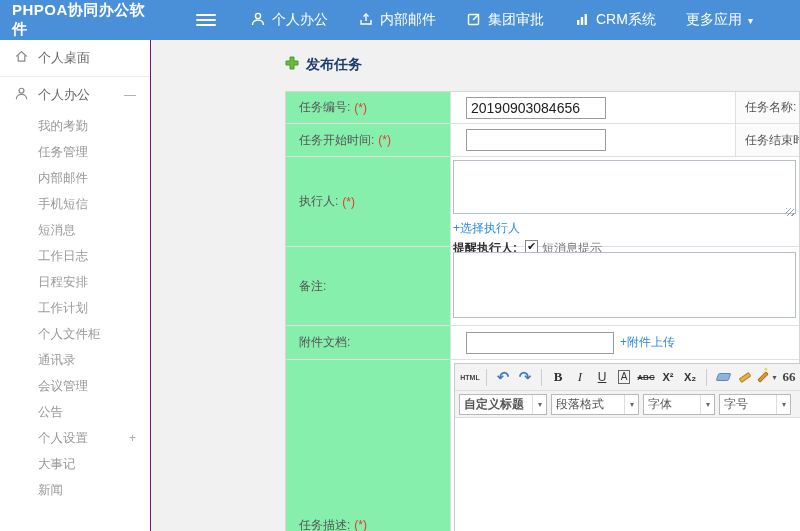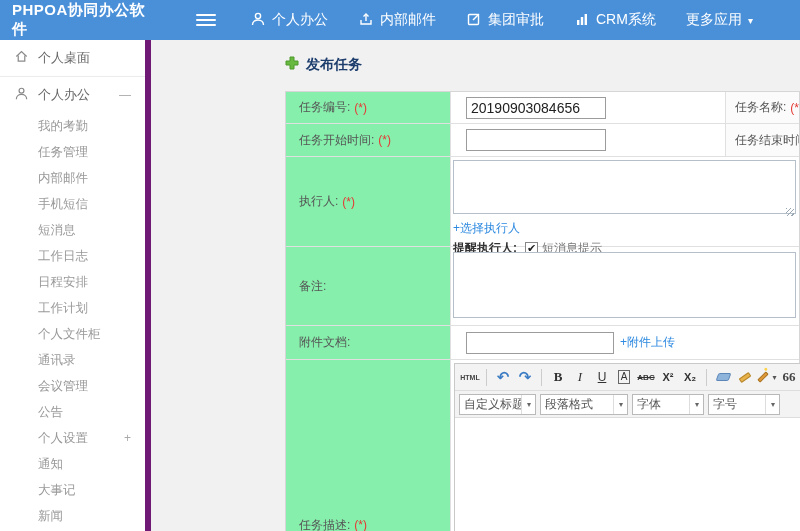--- a/index.html
+++ b/index.html
@@ -11,57 +11,57 @@
   .logo { width:160px; padding-left:12px; font-size:15px; font-weight:bold; letter-spacing:.5px; }
   .hamburger { width:20px; margin-left:36px; cursor:pointer; }
   .hamburger i { display:block; height:2px; background:#fff; margin:3px 0; border-radius:1px; }
   .nav { display:flex; align-items:center; margin-left:34px; }
   .nav-item { display:flex; align-items:center; margin-right:30px; font-size:14px; cursor:pointer; white-space:nowrap; }
   .nav-item svg { margin-right:6px; }
   .nav-caret { font-size:10px; margin-left:6px; }
 
   
   .body-row { display:flex; height:491px; }
-  .sidebar { width:151px; background:#fff; border-right:6px solid #701a75; overflow:hidden; }
+  .sidebar { width:151px; background:#fff; border-right:1px solid #701a75; overflow:hidden; }
   .content { flex:1; background:#f1f1f1; overflow:hidden; position:relative; }
 
   
   .side-top { display:flex; align-items:center; padding:9px 14px; font-size:13px; color:#666; cursor:pointer; }
   .side-top svg { margin-right:9px; flex:none; }
   .side-sep { border-bottom:1px solid #ececec; }
   .side-sub { display:flex; align-items:center; padding:6px 14px 6px 38px; font-size:12.5px; color:#999; cursor:pointer; line-height:14px; }
   .toggle { margin-left:auto; color:#aaa; font-size:12px; }
 
   
   .page-title { display:flex; align-items:center; margin:16px 0 0 134px; }
   .plus-ico { margin-right:7px; }
   .title-text { font-size:14px; font-weight:bold; color:#1d3d6d; }
 
   
   .form-table { margin:17px 0 0 134px; width:515px; border:1px solid #d6d6d6; background:#fff; }
   .frow { display:flex; border-bottom:1px solid #e0e0e0; background:#fff; }
   .frow:last-child { border-bottom:none; }
   .lc { width:165px; flex:none; background:#86efac; border-right:1px solid #e0e0e0;
         display:flex; align-items:center; padding-left:13px; font-size:12px; color:#555; white-space:nowrap; }
-  .lc2 { width:74px; flex:none; background:#fbfbfb; border-left:1px solid #e0e0e0;
+  .lc2 { width:64px; flex:none; background:#fbfbfb; border-left:1px solid #e0e0e0;
         display:flex; align-items:center; padding-left:9px; font-size:12px; color:#555; white-space:nowrap; overflow:hidden; }
   .ic { flex:1; display:flex; align-items:center; padding-left:2px; min-width:0;margin-left:13px; }
   .req { color:#e53a33; margin-left:4px; font-size:12px; }
   .r1 { height:32px; } .r2 { height:33px; } .r3 { height:90px; } .r4 { height:34px; } .r5 { height:79px; }
   .r6 { height:330px; }
   input.txt { width:140px; height:22px; border:1px solid #9c9c9c; font-size:14px; padding:0 4px; color:#222; background:#fff; }
   textarea.ta { border:1px solid #b5bfc9; resize:none; background:#fff; font-size:12px; }
   .exec-cell { flex:1; padding:3px 8px 0 2px; display:block; min-width:0; }
   .exec-ta { width:343px; height:54px; }
   .grip { position:relative; }
   .grip::after { content:""; position:absolute; right:2px; bottom:2px; width:8px; height:8px;
      background:repeating-linear-gradient(135deg,#9aa6b2 0 1px,transparent 1px 3px); }
   .link { font-size:12px; color:#2e8ae0; text-decoration:none; cursor:pointer; }
   .exec-link { display:block; margin-top:2px; }
-  .remind-line { display:flex; align-items:center; margin-top:3px; }
+  .remind-line { display:flex; align-items:flex-start; margin-top:3px; }
   .remind-label { font-size:12px; font-weight:bold; color:#333; margin-right:8px; }
   .cbx { width:13px; height:13px; border:1px solid #888; background:#fff; display:inline-flex;
          align-items:center; justify-content:center; margin-right:4px; cursor:pointer; }
   .cbx span { font-family:"DejaVu Sans",sans-serif; font-size:11px; line-height:11px; color:#222; }
   .cbx-label { font-size:12px; color:#777; }
   .remark-cell { flex:1; padding:5px 0 0 2px; }
   .remark-ta { width:343px; height:66px; }
 
   
   .ed-cell { flex:1; padding:3px 0 0 3px; overflow:visible; min-width:0; }
@@ -82,21 +82,21 @@
   .g-quote { font-family:"Liberation Serif",serif; font-weight:bold; font-size:13px; color:#444; }
   .i-eraser { width:13px; height:8px; background:#8fb4dc; border:1px solid #5a87b8; transform:skewX(-20deg); border-radius:2px; }
   .i-brush { width:12px; height:5px; background:#e8b24a; border:1px solid #b8862a; transform:rotate(-35deg); border-radius:1px; }
   .i-wand { width:12px; height:4px; background:#e09a3a; border:1px solid #a8701e; transform:rotate(-45deg); border-radius:1px; position:relative; }
   .i-wand::after { content:""; position:absolute; right:-4px; top:-4px; width:3px; height:3px; background:#ffd24a; border-radius:50%; }
   .caret-s { font-size:8px; color:#555; margin-left:3px; }
   .dd { background:#fff; border:1px solid #b9b9b9; height:21px; display:flex; align-items:center;
         font-size:12px; color:#555; padding:0 4px; margin-right:4px; cursor:pointer; flex:none; }
   .dd .dval { overflow:hidden; white-space:nowrap; }
   .dd .dcar { margin-left:auto; padding-left:5px; font-size:8px; color:#666; border-left:1px solid #ddd; height:100%; display:flex; align-items:center; }
-  .dd1 { width:77px; } .dd2 { width:88px; } .dd3 { width:72px; } .dd4 { width:72px; }
+  .dd1 { width:88px;font-weight:bold; } .dd2 { width:88px; } .dd3 { width:72px; } .dd4 { width:72px; }
   .ed-body { height:250px; background:#fff; }
 </style>
 </head>
 <body>
 
 <div class="header">
   <div class="logo">PHPOA协同办公软件</div>
   <div class="hamburger">
       <i></i>
       <i></i>
@@ -190,23 +190,20 @@
       </div>
     <div class="side-sub">
         <span>会议管理</span>
       </div>
     <div class="side-sub">
         <span>公告</span>
       </div>
     <div class="side-sub">
         <span>个人设置</span>
         <span class="toggle">+</span>
-      </div>
-    <div class="side-sub">
-        <span>通知</span>
       </div>
     <div class="side-sub">
         <span>大事记</span>
       </div>
     <div class="side-sub">
         <span>新闻</span>
       </div>
     <div class="side-sub"></div>
   </div>
 

